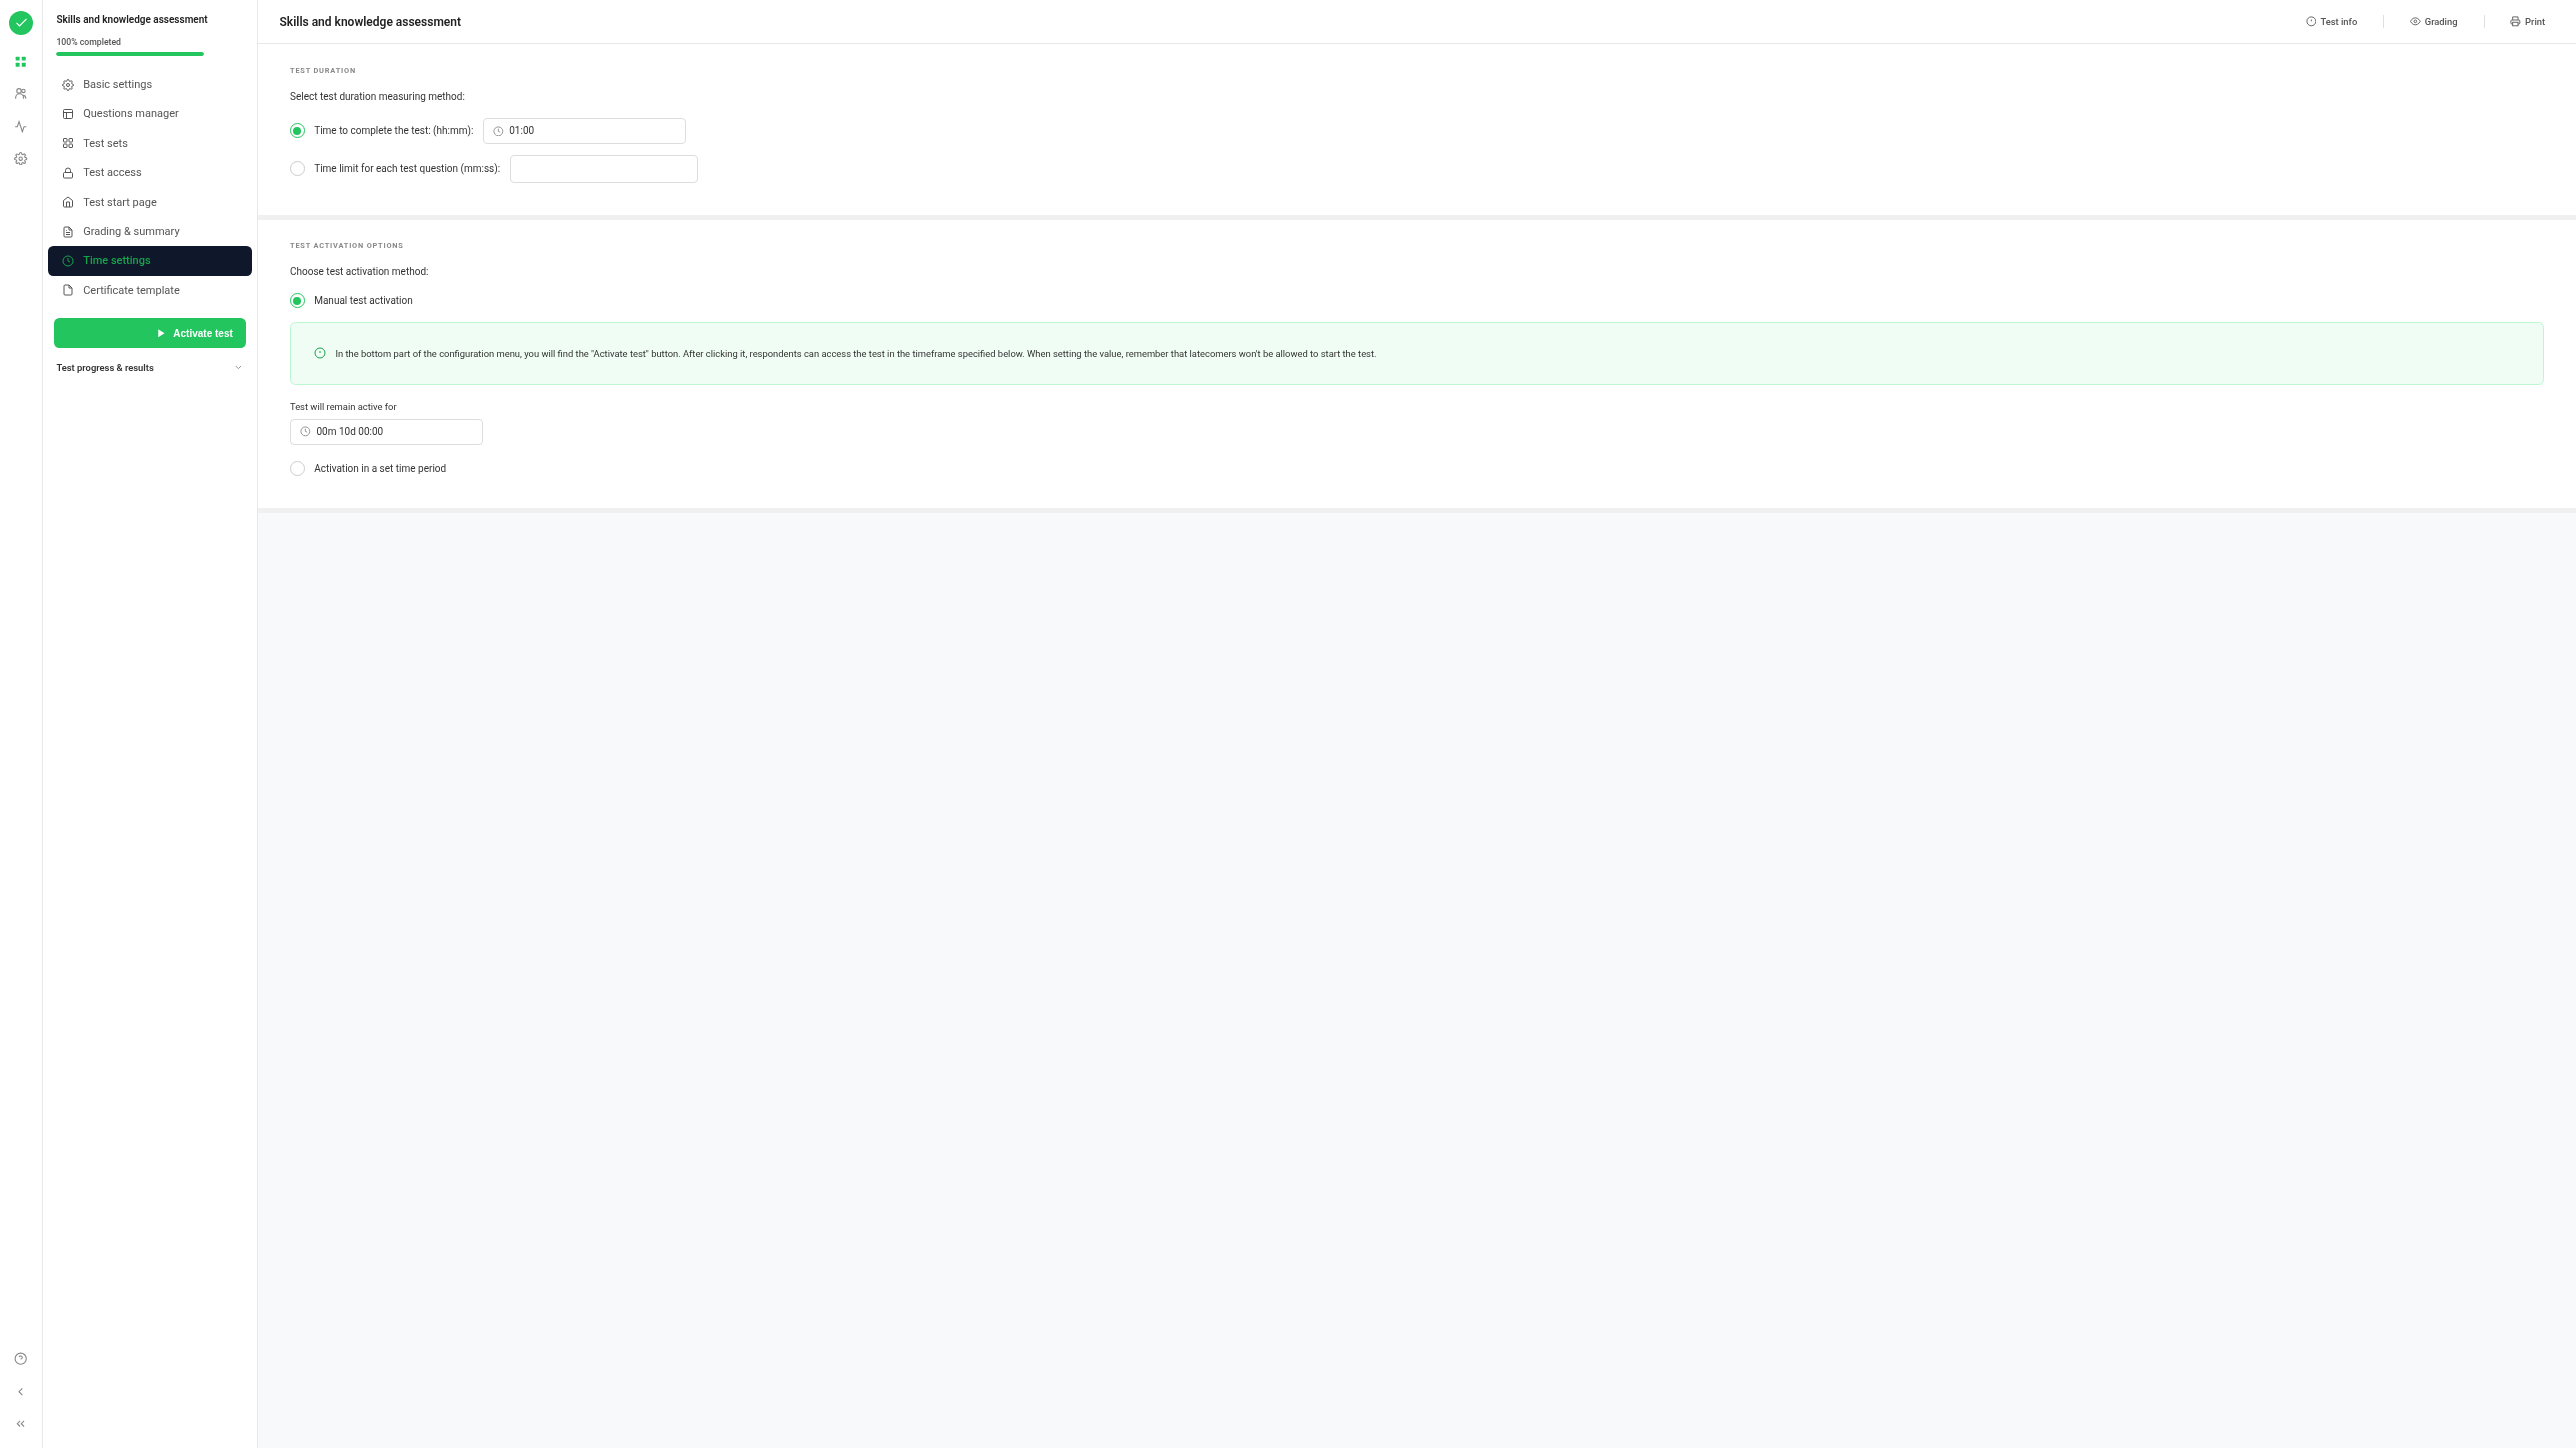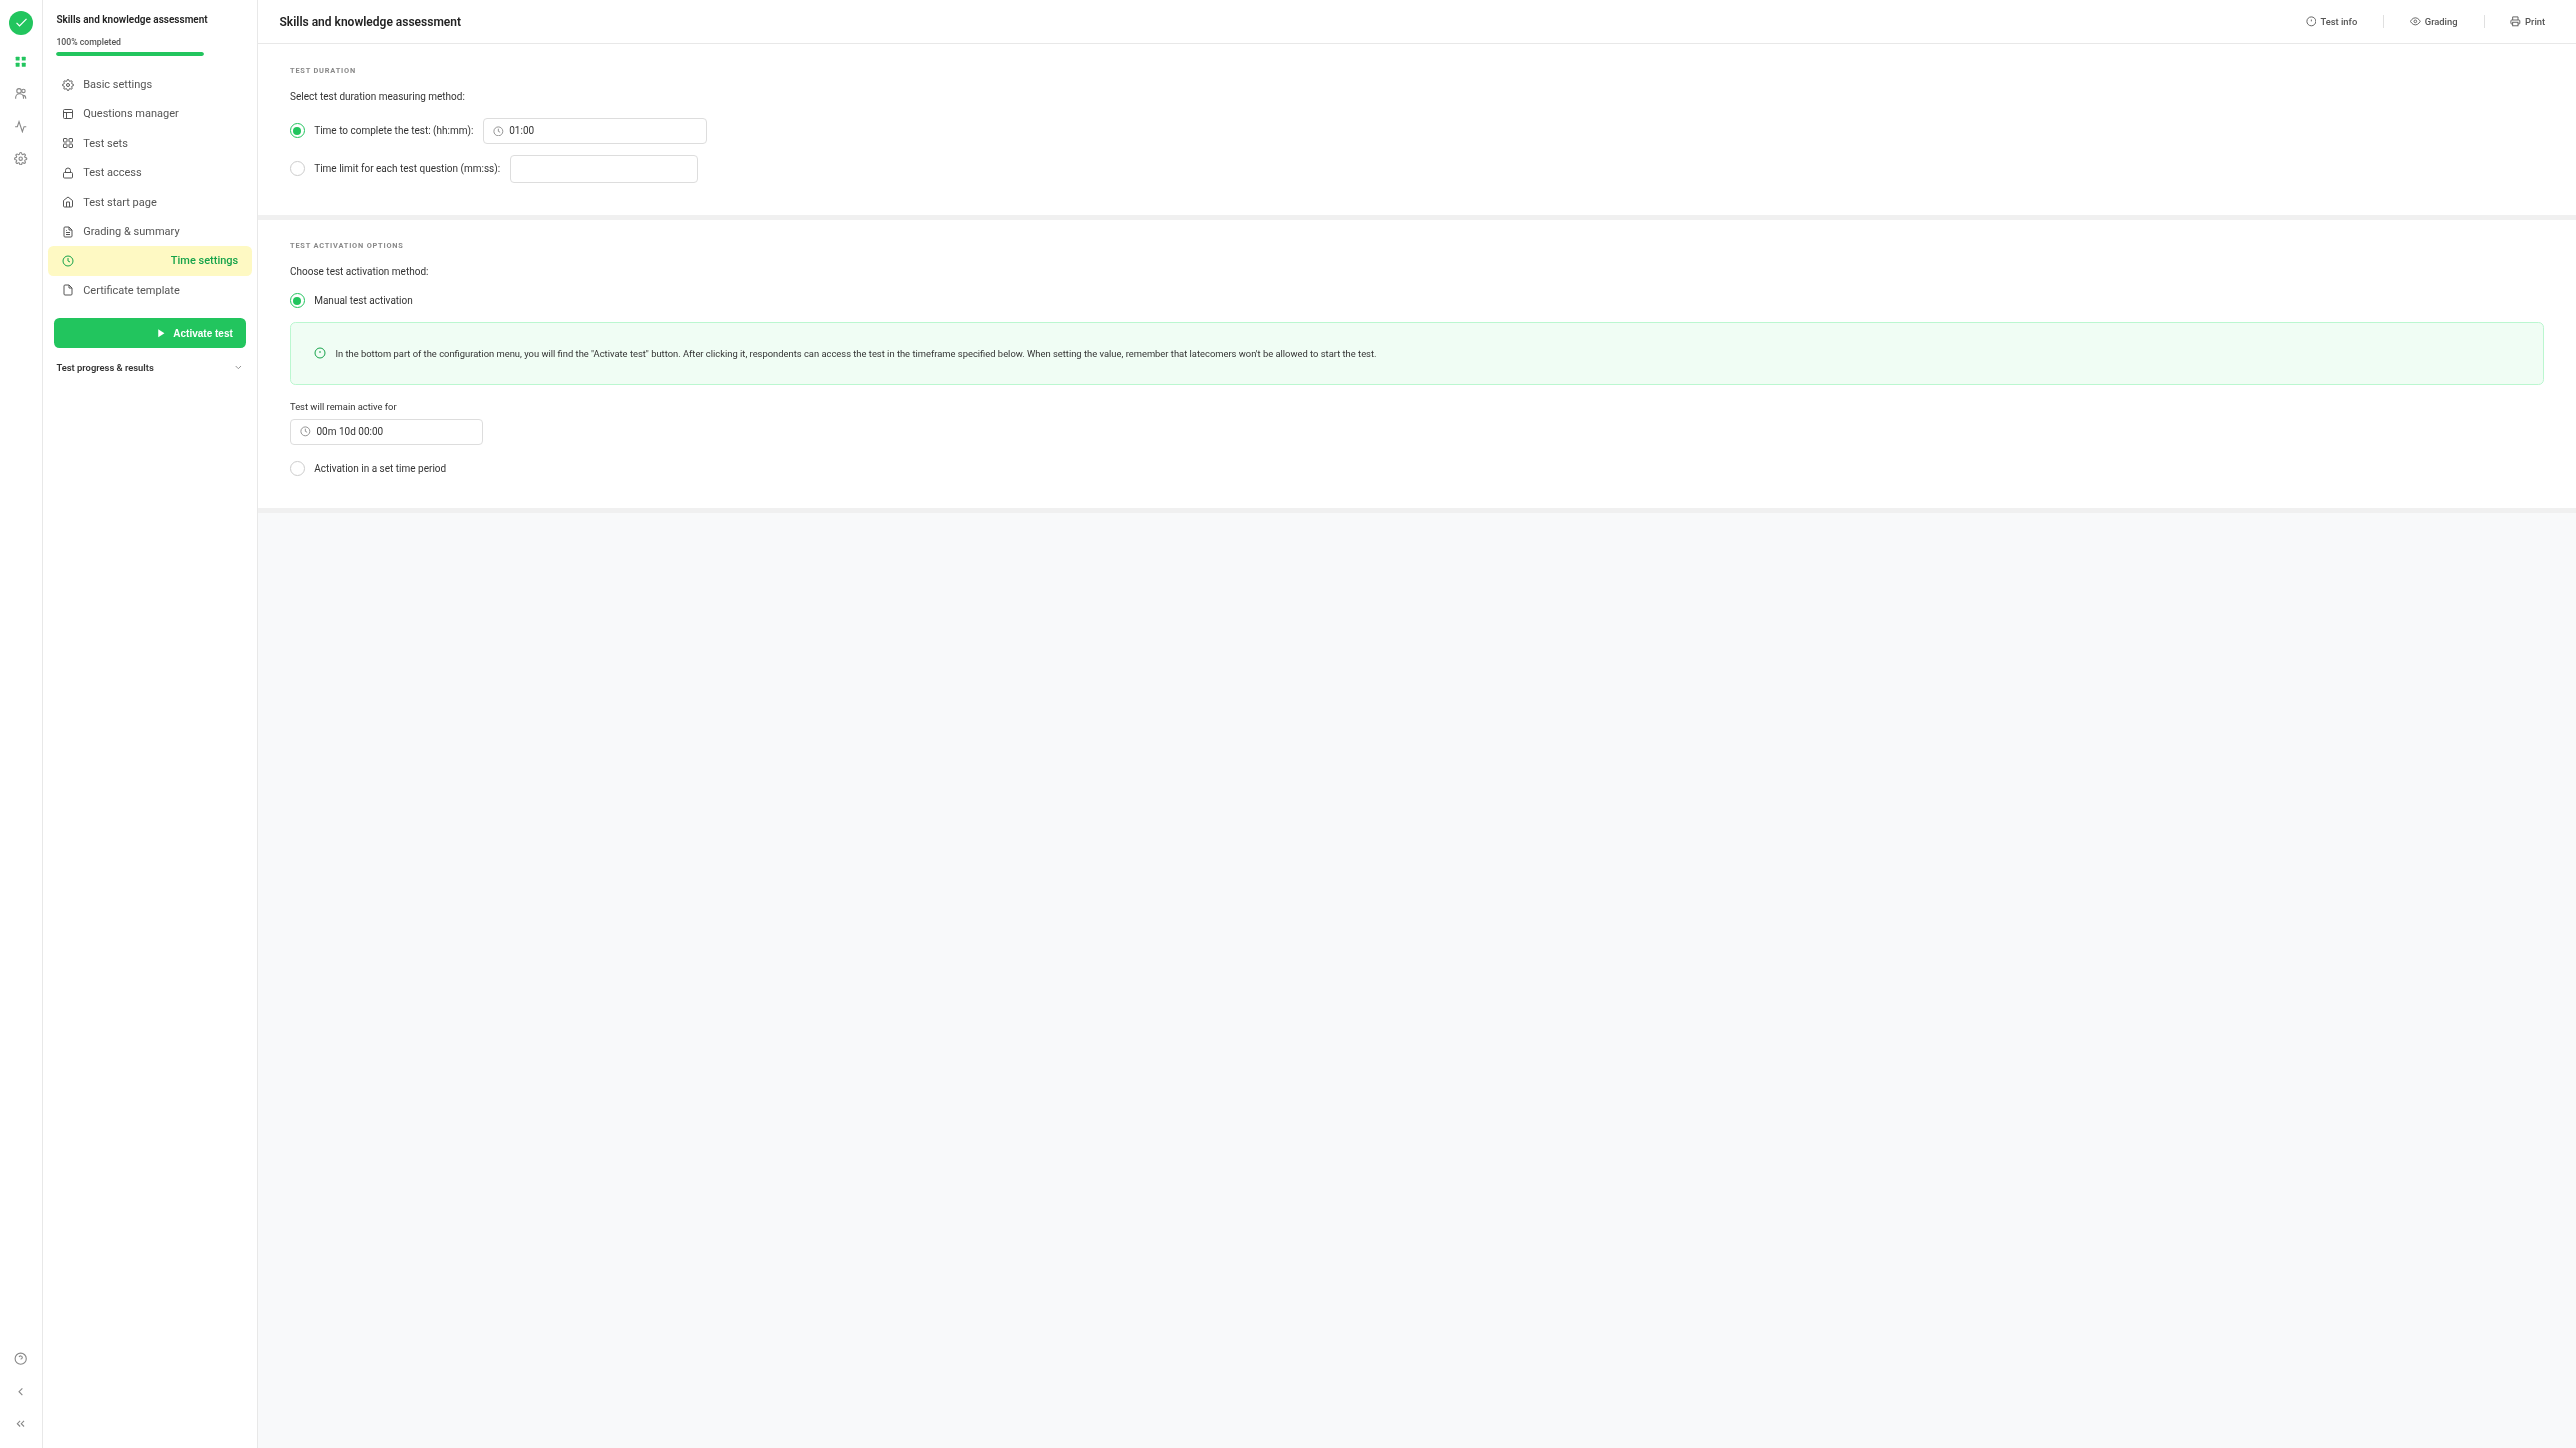--- a/index.html
+++ b/index.html
@@ -83,24 +83,23 @@
       gap: 8px;
       padding: 8px 13.4px;
       cursor: pointer;
       border-radius: 5.4px;
       margin: 0 5.4px;
       color: #555;
       font-size: 11px;
       transition: background 0.15s;
     }
     .nav-item.active {
-      background: #fef9c3;
+      background: #0f172a;
       color: #16a34a;
       font-weight: 500;
-      justify-content: space-between;
     }
     .nav-item .nav-icon {
       width: 13.4px; height: 13.4px;
       display: flex; align-items: center; justify-content: center;
       flex-shrink: 0;
       color: inherit;
     }
     .nav-item .nav-icon svg { width: 12px; height: 12px; }
     .activate-btn {
       margin: 13.4px 10.7px 0 10.7px;
@@ -224,21 +223,21 @@
       color: #333;
     }
     .time-input {
       display: flex;
       align-items: center;
       gap: 5.4px;
       background: #fff;
       border: 0.7px solid #ddd;
       border-radius: 4px;
       padding: 6.7px 9.4px;
-      width: 224px;
+      width: 203px;
       font-size: 10px;
       color: #333;
     }
     .time-input svg { color: #888; width: 10.7px; height: 10.7px; }
     .time-input-empty {
       display: flex;
       align-items: center;
       background: #fff;
       border: 0.7px solid #ddd;
       border-radius: 4px;

